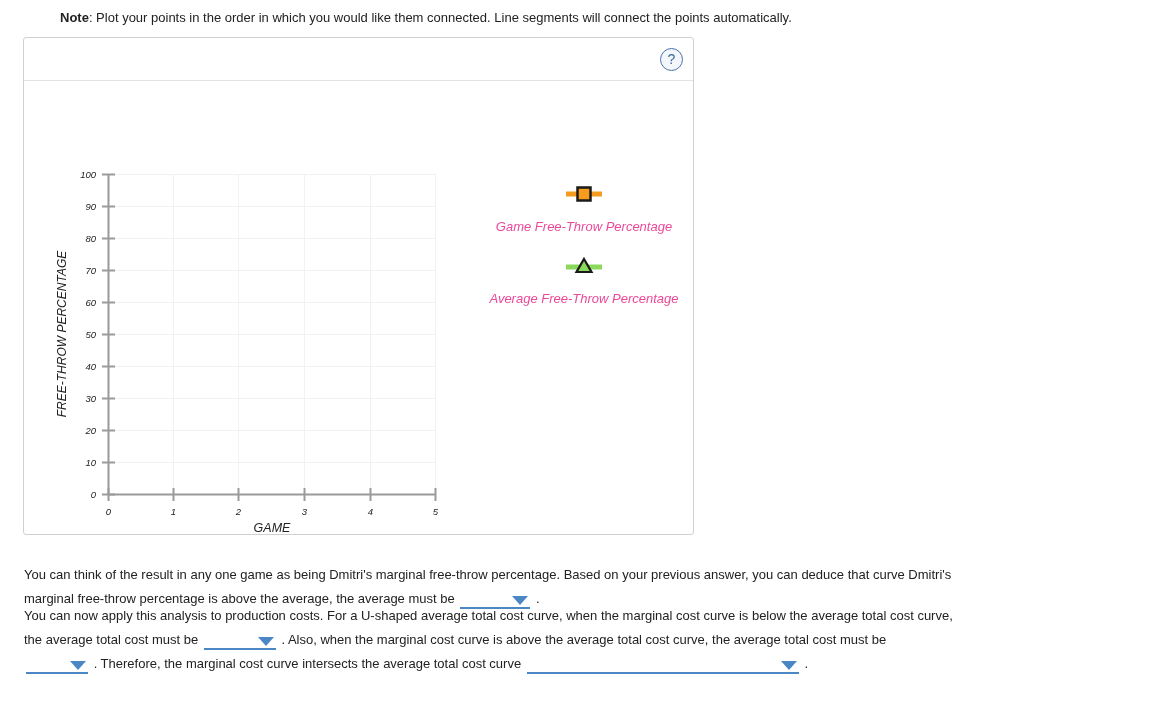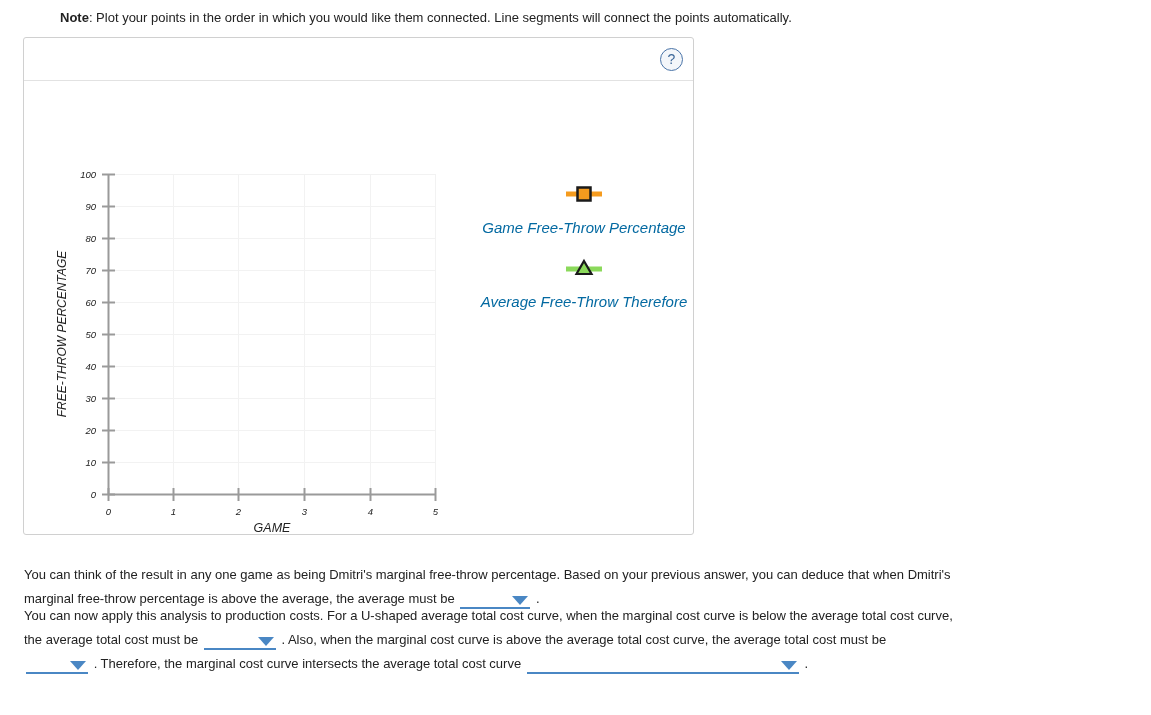--- a/index.html
+++ b/index.html
@@ -94,22 +94,22 @@
     text-align: center;
   }
   .legend-entry {
     margin-bottom: 22px;
   }
   .legend-marker-row {
     height: 20px;
     line-height: 20px;
   }
   .legend-label {
-    font-size: 15px;
-    color: #0369a1;
+    font-size: 13px;
+    color: #ec4899;
     margin-top: 15px;
     white-space: nowrap;
     text-align: center;
   }
 
   
   .para {
     position: absolute;
     font-size: 13px;
     color: #222222;
@@ -247,29 +247,29 @@
         <div class="legend-label">Game Free-Throw Percentage</div>
       </div>
 
       <div class="legend-entry">
         <div class="legend-marker-row">
           <svg width="40" height="20" viewBox="0 0 40 20">
             <line x1="2" y1="11" x2="38" y2="11" stroke="#8bd95b" stroke-width="5"></line>
             <polygon points="20,3 27.5,16 12.5,16" fill="#8bd95b" stroke="#1a1a1a" stroke-width="2.2"></polygon>
           </svg>
         </div>
-        <div class="legend-label">Average Free-Throw Therefore</div>
+        <div class="legend-label">Average Free-Throw Percentage</div>
       </div>
 
     </div>
   </div>
 </div>
 
 <div class="para para-1">
-  <span>You can think of the result in any one game as being Dmitri's marginal free-throw percentage. Based on your previous answer, you can deduce that when Dmitri's marginal free-throw percentage is above the average, the average must be</span>
+  <span>You can think of the result in any one game as being Dmitri's marginal free-throw percentage. Based on your previous answer, you can deduce that curve Dmitri's marginal free-throw percentage is above the average, the average must be</span>
   <span class="dropdown dd-w1">
     <span class="dd-value"></span>
     <span class="caret"></span>
   </span>
   <span>.</span>
 </div>
 
 <div class="para para-2">
   <span>You can now apply this analysis to production costs. For a U-shaped average total cost curve, when the marginal cost curve is below the average total cost curve, the average total cost must be</span>
   <span class="dropdown dd-w2">

